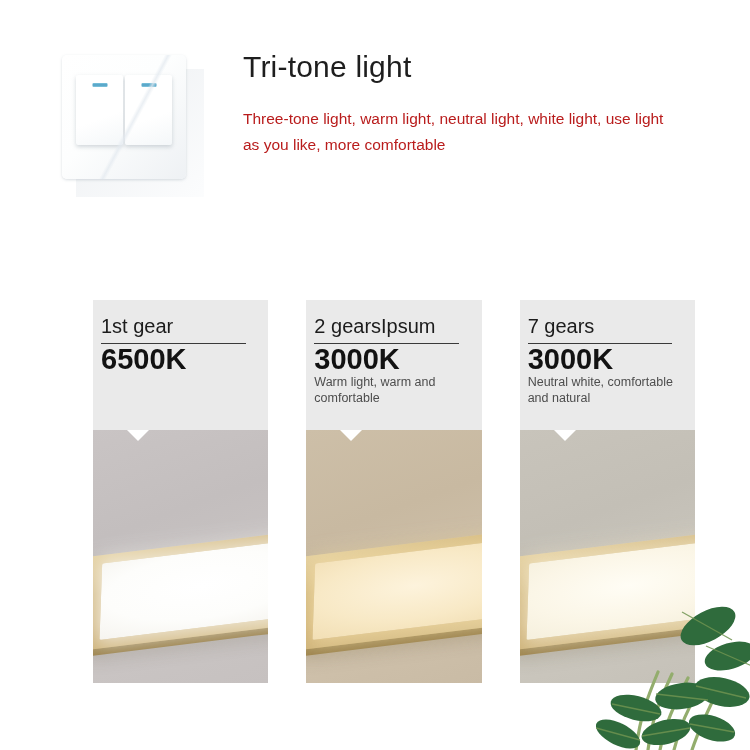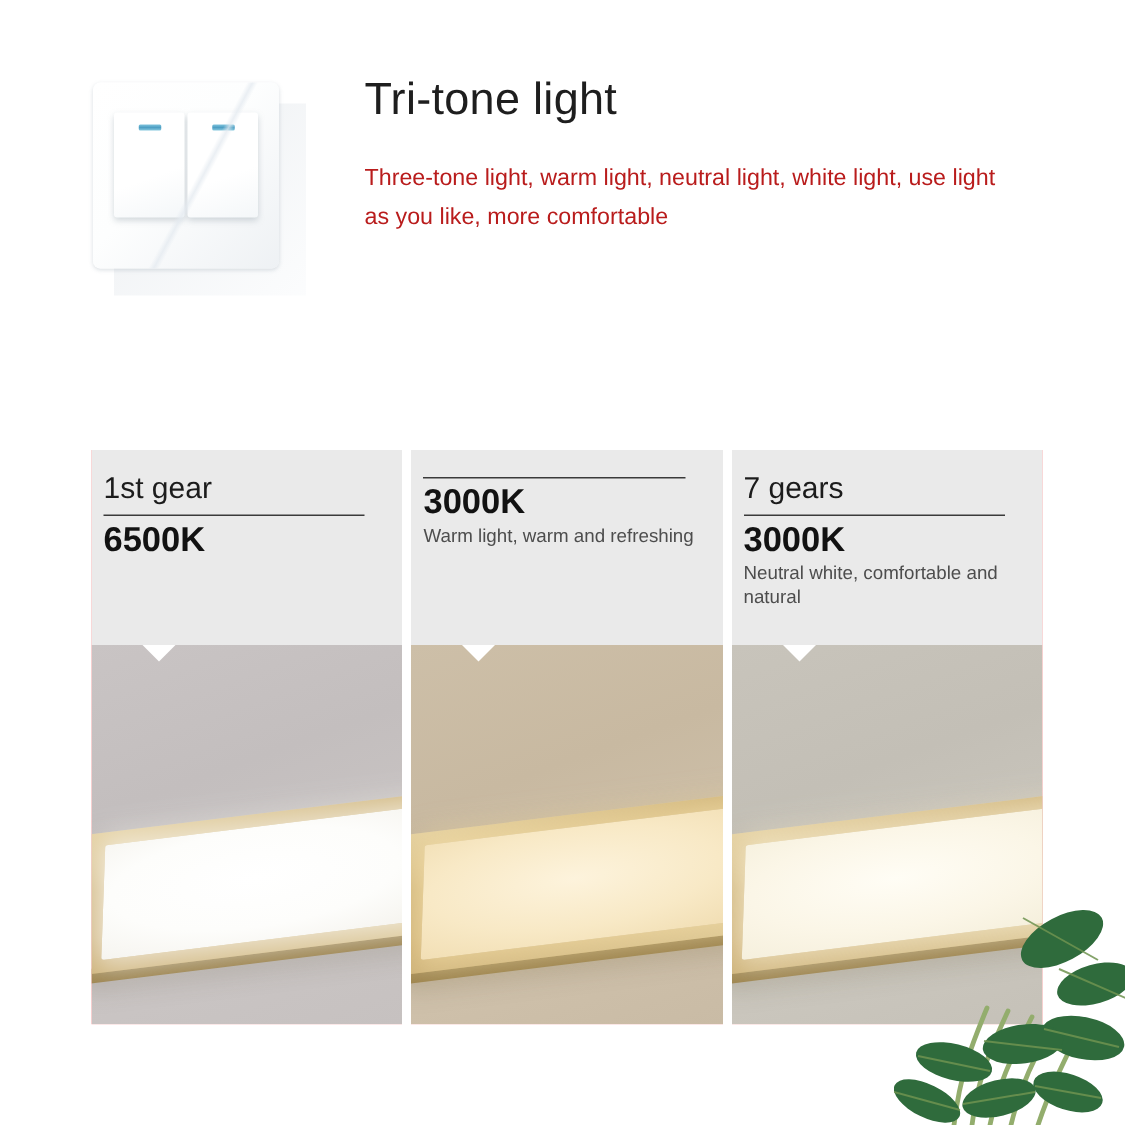--- a/index.html
+++ b/index.html
@@ -111,21 +111,22 @@
     top: 300px;
     width: 634px;
     height: 383px;
     display: flex;
     gap: 6px;
   }
   .panel {
     position: relative;
     flex: 1;
     overflow: hidden;
-    background: #fca5a5;
+    background: #e5e5e5;
+    margin-left: 32px;
   }
   .panel-text {
     position: relative;
     height: 130px;
     background: #eaeaea;
     padding: 14px 10px 0 8px;
     box-sizing: border-box;
   }
   .gear-label {
     font-size: 20px;
@@ -133,21 +134,21 @@
     line-height: 25px;
     white-space: nowrap;
   }
   .divider {
     width: 92%;
     height: 1px;
     background: #3a3a3a;
     margin: 4px 0 2px 0;
   }
   .kelvin {
-    font-size: 23px;
+    font-size: 29px;
     font-weight: bold;
     color: #121212;
     line-height: 27px;
   }
   .desc {
     font-size: 12.5px;
     line-height: 16px;
     color: #4d4d4d;
     margin-top: 1px;
   }
@@ -269,23 +270,24 @@
       <div class="lamp">
         <div class="lamp-side"></div>
         <div class="lamp-frame"></div>
         <div class="lamp-diffuser diff-cool"></div>
       </div>
     </div>
   </div>
 
   <div class="panel">
     <div class="panel-text">
+      <div class="gear-label">2 gearsIpsum</div>
       <div class="divider"></div>
       <div class="kelvin">3000K</div>
-      <div class="desc">Warm light, warm and refreshing</div>
+      <div class="desc">Warm light, warm and comfortable</div>
     </div>
     <div class="panel-photo">
       <div class="notch"></div>
       <div class="wall-warm"></div>
       <div class="lamp">
         <div class="lamp-side"></div>
         <div class="lamp-frame"></div>
         <div class="lamp-diffuser diff-warm"></div>
       </div>
     </div>

